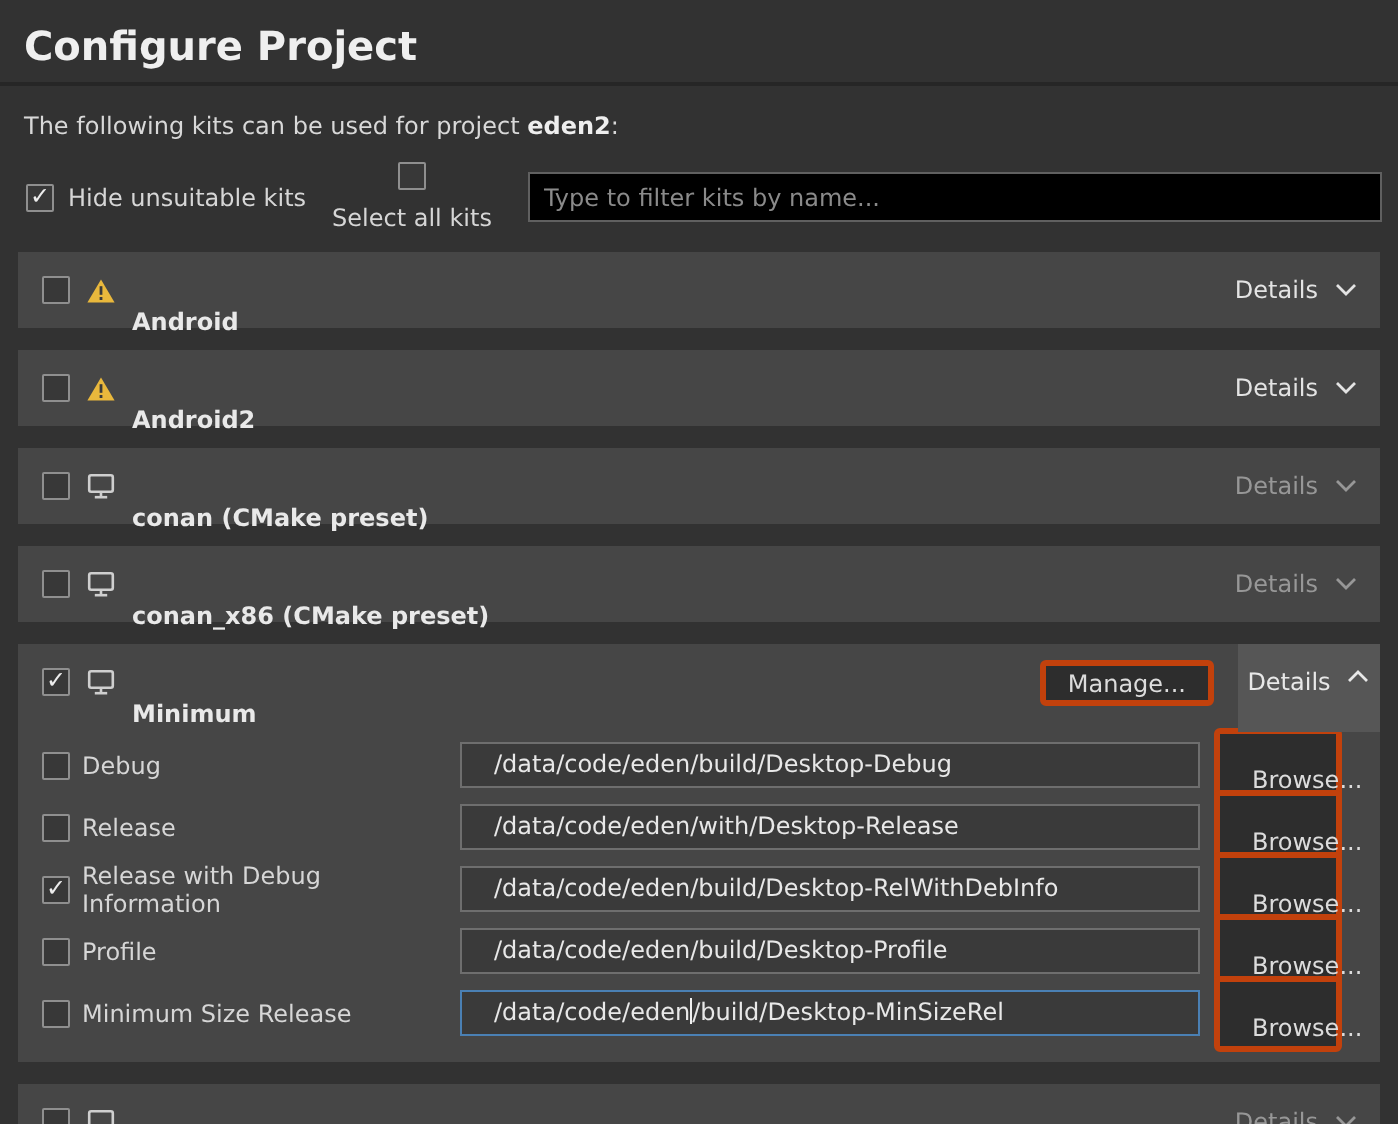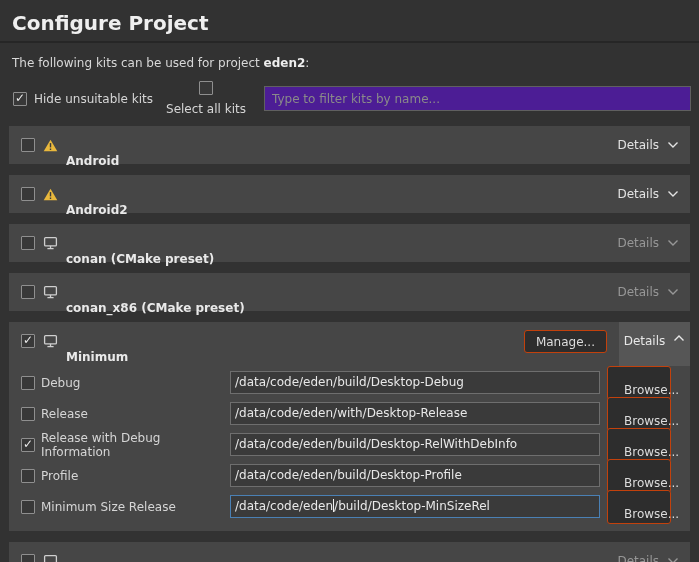--- a/index.html
+++ b/index.html
@@ -23,21 +23,21 @@
   .intro b { color: #eeeeee; }
 
   
   .controls { display: flex; align-items: center; margin: 11px 8px 0 13px; }
   .check-item { display: flex; align-items: center; gap: 7px; cursor: default; }
   .check-item + .check-item { margin-left: 13px; flex-direction: column; }
   .filter-input {
     flex: 1;
     margin-left: 18px;
     height: 25px;
-    background: #4c1d95;
+    background: #000000;
     border: 1px solid #606060;
     color: #dddddd;
     padding: 0 7px;
     font: inherit;
     outline: none;
   }
   .filter-input::placeholder { color: #8a8a8a; }
 
   
   .checkbox {
@@ -101,21 +101,21 @@
     align-items: flex-start;
     padding-top: 12px;
     gap: 8px;
     color: #e8e8e8;
     z-index: 2;
     cursor: default;
   }
 
   .btn {
     background: #2d2d2d;
-    border: 1px solid #c2410c;
+    border: 3px solid #c2410c;
     border-radius: 3px;
     color: #dcdcdc;
     font: inherit;
     height: 23px;
     padding: 0 11px;
     cursor: default;
   }
   .manage-btn { position: absolute; right: 83px; top: 8px; }
 
   
@@ -127,21 +127,21 @@
     padding: 0 19px 0 12px;
   }
   .config-label { margin-left: 6px; width: 189px; flex: 0 0 auto; color: #d6d6d6; }
   .path-input {
     flex: 1;
     height: 23px;
     line-height: 21px;
     background: #3a3a3a;
     border: 1px solid #6e6e6e;
     color: #e8e8e8;
-    padding: 0 4px;
+    padding: 0 16px;
     white-space: pre;
     overflow: hidden;
   }
   .path-input.focused { border-color: #4a80b4; }
   .caret {
     display: inline-block;
     width: 1px; height: 13px;
     background: #f0f0f0;
     vertical-align: -2px;
   }

